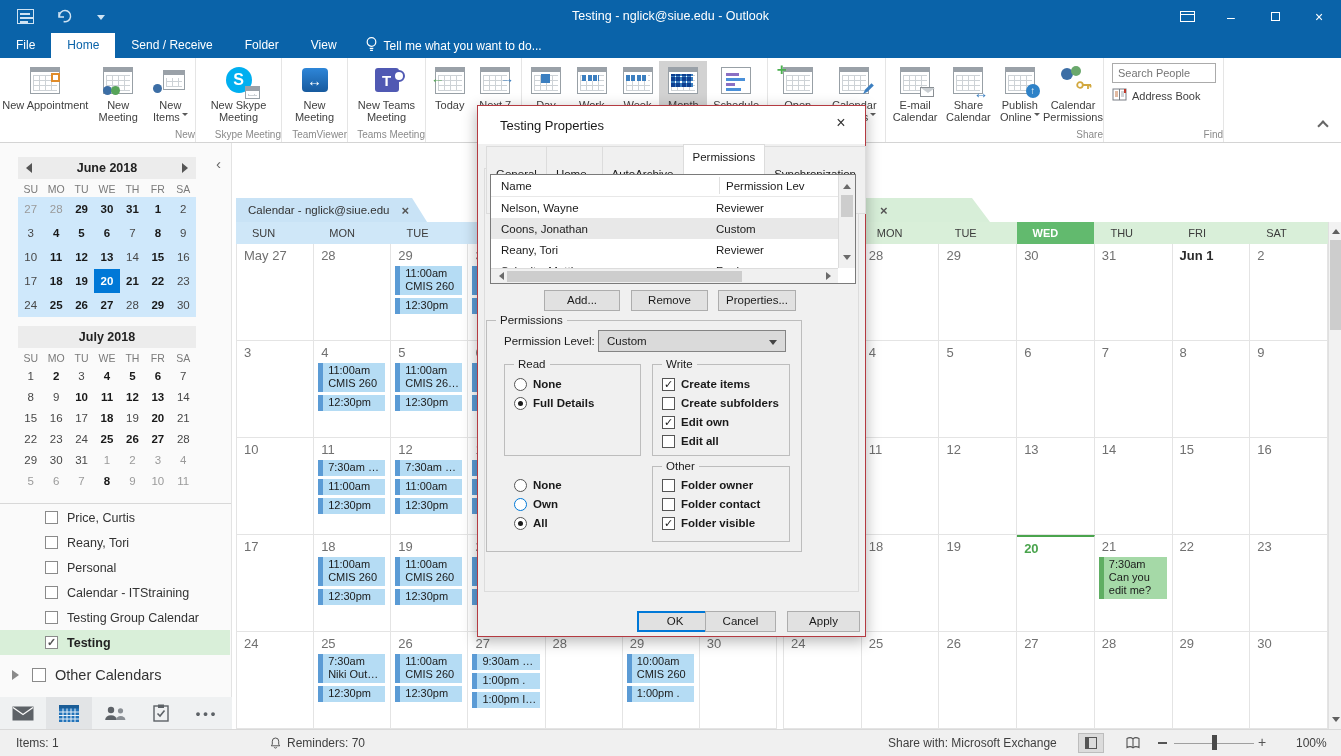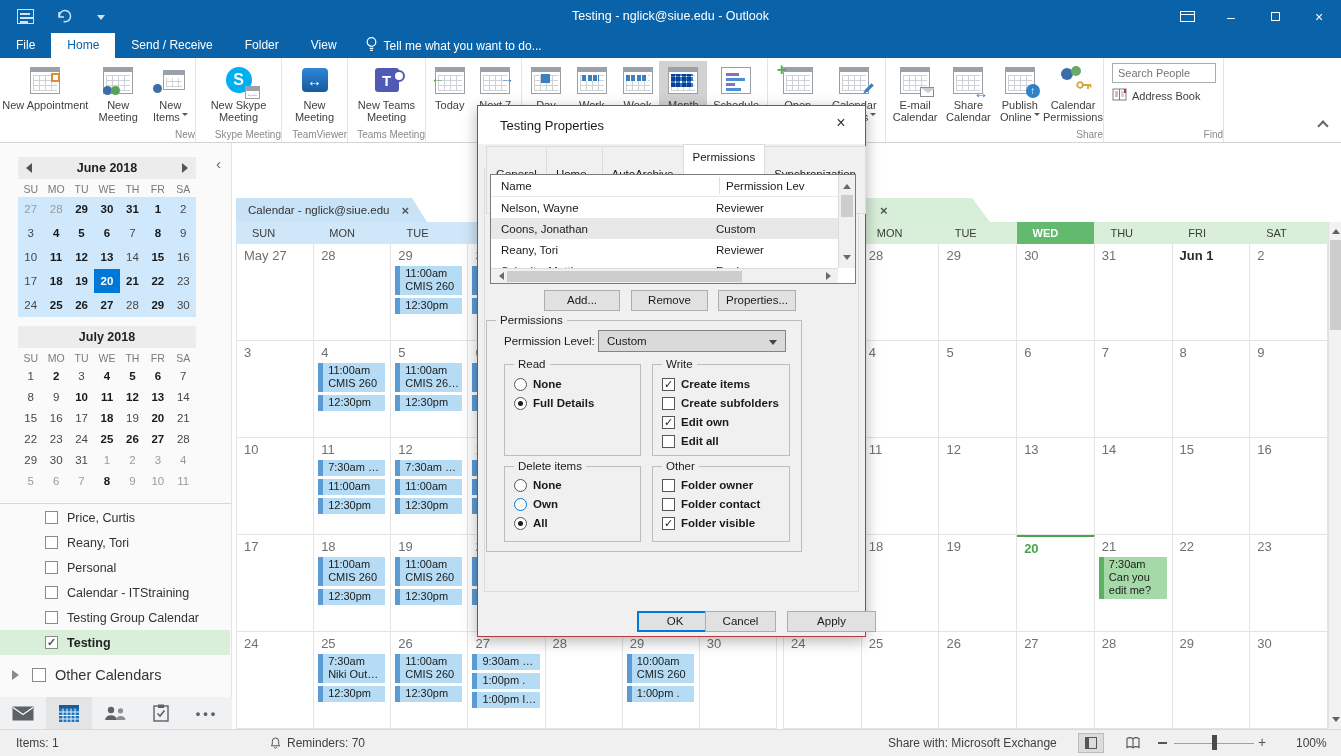--- a/index.html
+++ b/index.html
@@ -1167,23 +1167,20 @@
     </div>
     <div class="opt" style="left:184px;top:308px;">
       <span class="chk">✓</span>
         <span class="txt">Edit own</span>
     </div>
     <div class="opt" style="left:184px;top:327px;">
       <span class="chk"></span>
         <span class="txt">Edit all</span>
     </div>
 
-    <div class="gbox" style="left:26px;top:360px;width:137px;height:76px;">
-      <span class="gbox-label">Delete items</span>
-    </div>
     <div class="opt" style="left:36px;top:371px;">
       <span class="radio"></span>
         <span class="txt">None</span>
     </div>
     <div class="opt" style="left:36px;top:390px;">
       <span class="radio blue"></span>
         <span class="txt">Own</span>
     </div>
     <div class="opt" style="left:36px;top:409px;">
       <span class="radio on"></span>
@@ -1201,16 +1198,16 @@
       <span class="chk"></span>
         <span class="txt">Folder contact</span>
     </div>
     <div class="opt" style="left:184px;top:409px;">
       <span class="chk">✓</span>
         <span class="txt">Folder visible</span>
     </div>
 
     <span class="dbtn okbtn" style="left:159px;top:505px;width:76px;">OK</span>
     <span class="dbtn" style="left:227px;top:505px;width:71px;">Cancel</span>
-    <span class="dbtn" style="left:309px;top:505px;width:89px;">Apply</span>
+    <span class="dbtn" style="left:309px;top:505px;width:73px;">Apply</span>
   </div>
 
 </div>
 
 </body></html>

